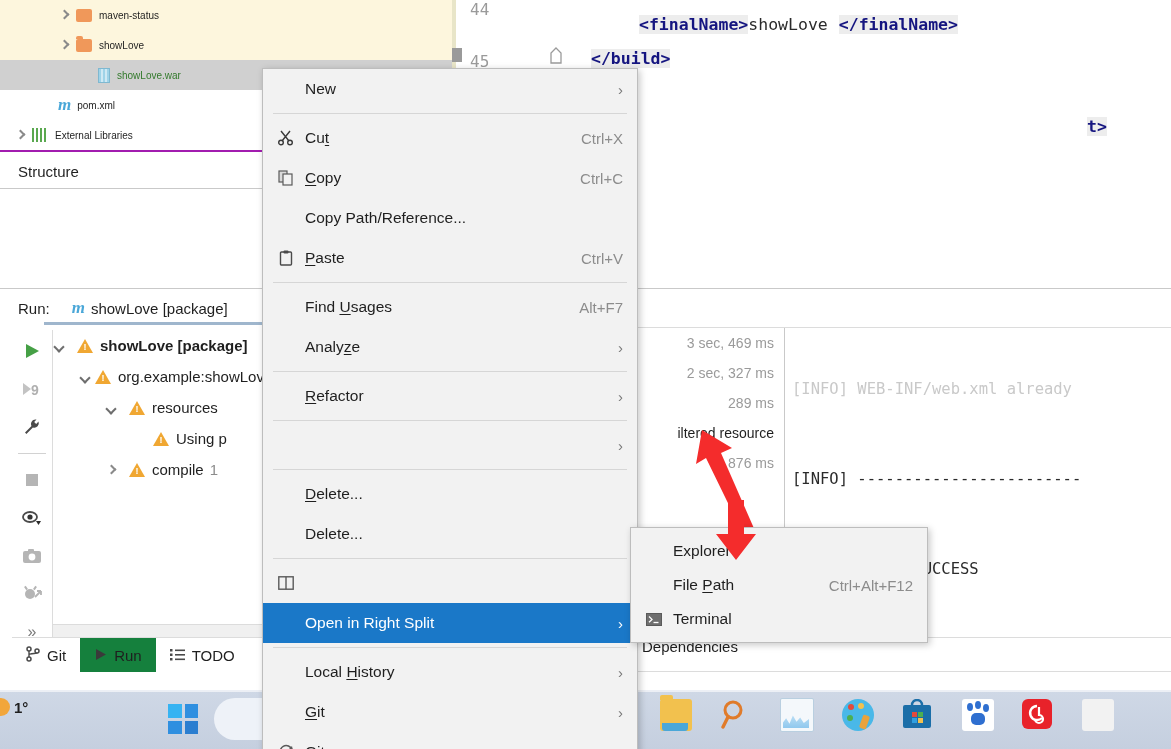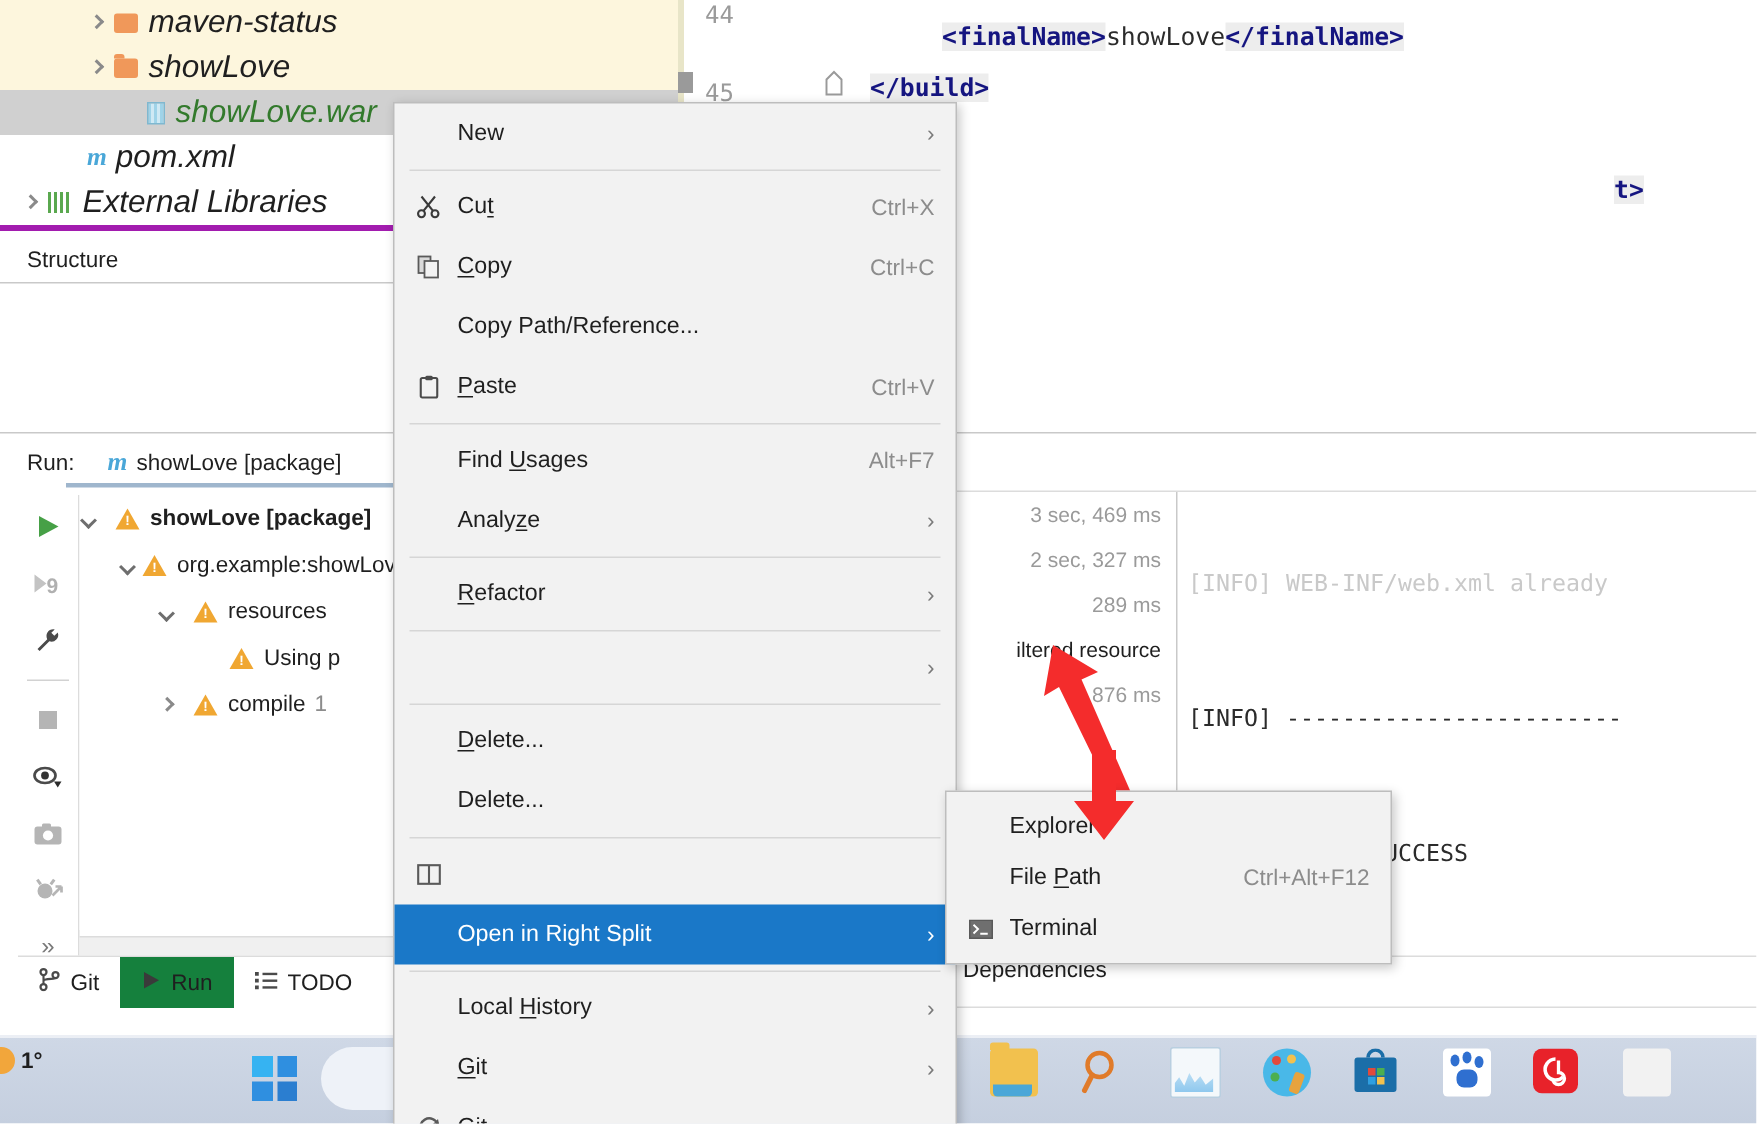--- a/index.html
+++ b/index.html
@@ -23,26 +23,26 @@
      border-top:2px solid #8a8a8a;border-right:2px solid #8a8a8a;transform:rotate(45deg);}
   .folder{width:16px;height:13px;background:#f0985a;border-radius:2px 2px 2px 2px;flex:0 0 auto;margin-right:7px;position:relative;}
   .folder.plain{background:#f0985a;}
   .folder.tab:before{content:"";position:absolute;left:0;top:-3px;width:7px;height:3px;background:#f0985a;border-radius:2px 2px 0 0;}
   .warfile{width:12px;height:15px;flex:0 0 auto;margin-right:7px;
      background:repeating-linear-gradient(90deg,#9fd3e8 0 2px,#cfe9f4 2px 4px);
      border:1px solid #7fb8d0;box-sizing:border-box;}
   .micon{color:#4aa7d8;font-style:italic;font-weight:bold;font-family:"Liberation Serif",serif;font-size:17px;margin-right:6px;flex:0 0 auto;}
   .libicon{flex:0 0 auto;margin-right:7px;display:inline-block;width:16px;height:14px;
     background:repeating-linear-gradient(90deg,#5aa84f 0 2px,transparent 2px 4px);}
-  .tlabel{font-size:21px;font-style:italic;}
+  .tlabel{font-size:10px;}
   .green{color:#337a2c;}
 
   
   #structureBar{position:absolute;left:0;top:150px;width:452px;height:38px;background:#ffffff;
-     border-top:4px solid #a21caf;display:flex;align-items:center;}
+     border-top:2px solid #a21caf;display:flex;align-items:center;}
   #structureBar .lbl{padding-left:18px;font-size:15px;color:#1f1f1f;}
   #structureBody{position:absolute;left:0;top:188px;width:452px;height:92px;background:#ffffff;border-top:1px solid #c9c9c9;}
   #noStructure{position:absolute;left:0;top:36px;width:392px;text-align:right;color:#9b9b9b;font-size:15px;}
 
   
   #runBar{position:absolute;left:0;top:288px;width:630px;height:38px;background:#ffffff;
      border-top:1px solid #c9c9c9;display:flex;align-items:center;}
   #runBar .runLabel{padding-left:18px;font-size:15px;color:#1f1f1f;}
   #runBar .runTabIcon{margin-left:22px;}
   #runBar .runTab{font-size:15px;color:#1f1f1f;}
@@ -83,21 +83,21 @@
   #depBar .lbl{padding-left:12px;font-size:15px;}
   #depUnder{position:absolute;left:630px;top:671px;width:541px;height:1px;background:#dcdcdc;}
 
   
   #editor{position:absolute;left:452px;top:0;width:719px;height:288px;background:#ffffff;}
   #gutterStrip{position:absolute;left:0;top:0;width:4px;height:70px;background:#e8e5c8;}
   #gutterMark{position:absolute;left:0;top:48px;width:10px;height:14px;background:#9a9a9a;}
   .lnum{position:absolute;left:18px;font-family:"DejaVu Sans Mono",monospace;font-size:16px;color:#9a9a9a;}
   #foldMark{position:absolute;left:96px;top:46px;width:16px;height:18px;}
   .codeline{position:absolute;font-family:"DejaVu Sans Mono",monospace;font-size:16.5px;white-space:pre;}
-  .tag{color:#151580;font-weight:bold;}
+  .tag{color:#151580;font-weight:bold;margin-left:11px;}
   .txtv{color:#2b2b2b;}
   .codehl{background:#ededed;}
 
   
   #ctxMenu{position:absolute;left:262px;top:68px;width:374px;background:#f2f2f2;
      border:1px solid #bdbdbd;box-shadow:2px 2px 7px rgba(0,0,0,.22);z-index:50;}
   .mi{height:40px;display:flex;align-items:center;padding:0 14px 0 10px;font-size:15.5px;color:#1f1f1f;position:relative;}
   .mi .micon{width:26px;flex:0 0 auto;display:flex;align-items:center;justify-content:center;}
   .mi .mlabel{flex:1 1 auto;white-space:nowrap;}
   .mi .maccel{color:#8c8c8c;font-size:15px;margin-left:1px;white-space:nowrap;}

